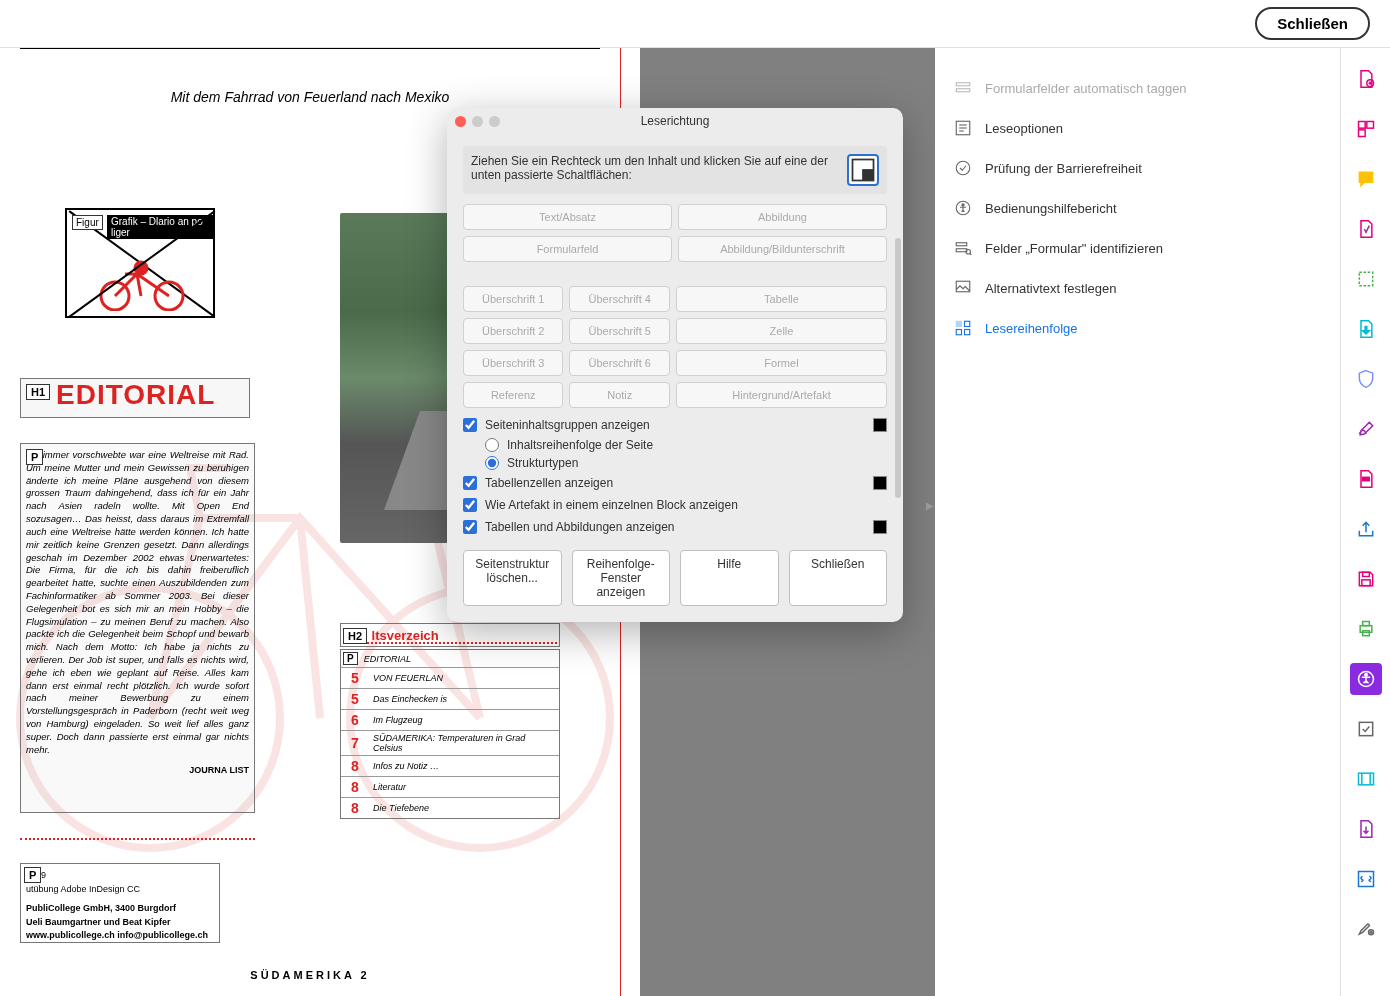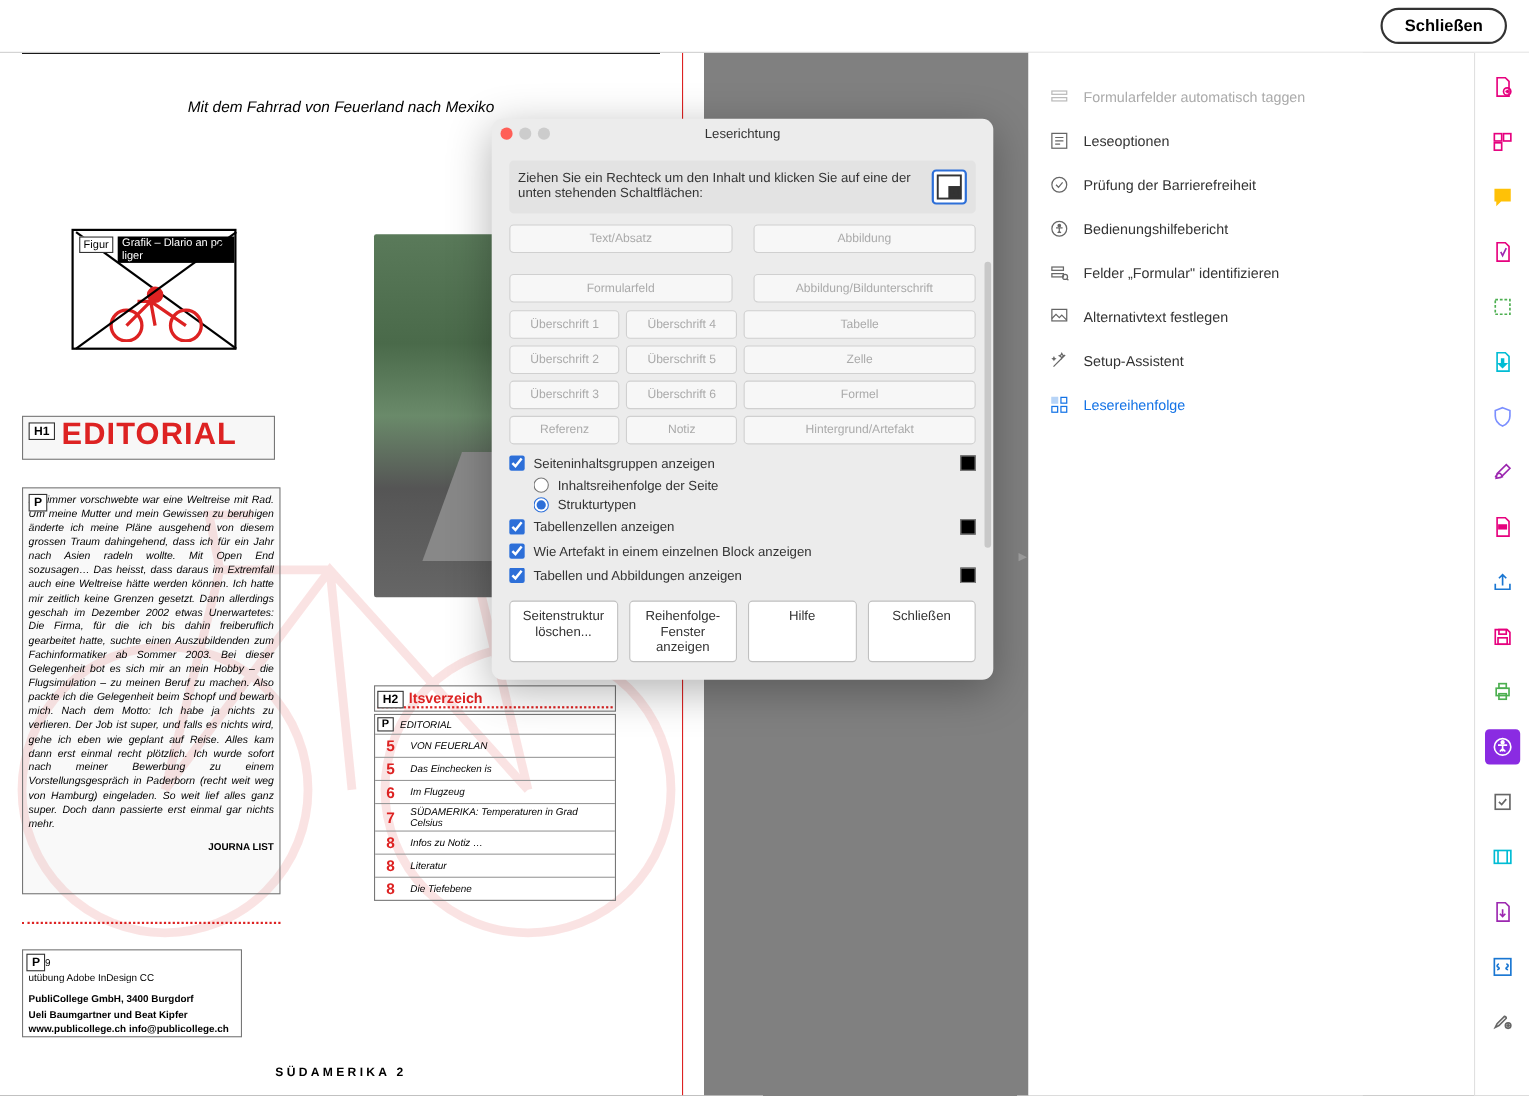--- a/index.html
+++ b/index.html
@@ -67,21 +67,21 @@
 .tl { width: 11px; height: 11px; border-radius: 50%; }
 .tl.red { background: #ff5f57; }
 .tl.gray { background: #ccc; }
 .dialog-title { position: absolute; left: 0; right: 0; text-align: center; font-size: 12px; color: #333; }
 
 .dialog-body { padding: 12px 16px 16px; }
 .dialog-instr { background: #e3e3e3; border-radius: 4px; padding: 8px; display: flex; align-items: flex-start; gap: 10px; margin-bottom: 10px; }
 .dialog-instr-text { flex: 1; font-size: 12px; color: #333; }
 .instr-icon { width: 32px; height: 32px; border: 2px solid #2d6fd8; border-radius: 4px; display: flex; align-items: center; justify-content: center; background: #fff; }
 
-.btn-grid { display: grid; grid-template-columns: 1fr 1fr; gap: 19px; margin-bottom: 7px; }
+.btn-grid { display: grid; grid-template-columns: 1fr 1fr; gap: 6px; margin-bottom: 24px; }
 .btn-row3 { display: grid; grid-template-columns: 1fr 1fr 2.1fr; gap: 6px; margin-bottom: 6px; }
 .dlg-btn { background: #f7f7f7; border: 1px solid #d0d0d0; border-radius: 4px; padding: 6px 4px; font-size: 11px; color: #aaa; text-align: center; cursor: default; }
 
 .table-editor-btn { background: #f7f7f7; border: 1px solid #d0d0d0; border-radius: 4px; padding: 6px; font-size: 11px; color: #aaa; text-align: center; margin-bottom: 14px; }
 
 .chk-row { display: flex; align-items: center; gap: 8px; padding: 4px 0; font-size: 12px; color: #333; }
 .chk { width: 14px; height: 14px; accent-color: #2d6fd8; }
 .chk-row .swatch { width: 14px; height: 14px; background: #000; margin-left: auto; border: 1px solid #888; }
 .radio-row { padding-left: 22px; display: flex; align-items: center; gap: 8px; font-size: 12px; color: #333; padding-top: 2px; padding-bottom: 2px; }
 .radio { width: 14px; height: 14px; accent-color: #2d6fd8; }
@@ -221,21 +221,21 @@
   <div class="dialog-titlebar">
     <div class="traffic-lights">
       <div class="tl red"></div>
       <div class="tl gray"></div>
       <div class="tl gray"></div>
     </div>
     <div class="dialog-title">Leserichtung</div>
   </div>
   <div class="dialog-body">
     <div class="dialog-instr">
-      <div class="dialog-instr-text">Ziehen Sie ein Rechteck um den Inhalt und klicken Sie auf eine der unten stehenden Schaltflächen:</div>
+      <div class="dialog-instr-text">Ziehen Sie ein Rechteck um den Inhalt und klicken Sie auf eine der unten passierte Schaltflächen:</div>
       <div class="instr-icon">
         <svg viewBox="0 0 24 24" fill="none" stroke="#333" stroke-width="1.5">
             <rect x="3" y="3" width="18" height="18"></rect>
             <rect x="12" y="12" width="8" height="8" fill="#333"></rect>
             <text x="15" y="18" font-size="7" fill="#fff">1</text>
           </svg>
       </div>
     </div>
 
     <div class="btn-grid">
@@ -359,28 +359,20 @@
   </div>
   <div class="tool-item">
     <span class="tool-icon">
         <svg viewBox="0 0 24 24" fill="none" stroke="#666" stroke-width="1.5">
           <rect x="3" y="3" width="18" height="14"></rect>
           <path d="M3 14l5-5 4 4 3-3 6 6"></path>
         </svg>
       </span>
     <span>Alternativtext festlegen</span>
   </div>
-  <div class="tool-item">
-    <span class="tool-icon">
-        <svg viewBox="0 0 24 24" fill="none" stroke="#666" stroke-width="1.5">
-          <path d="M5 19L19 5M14 5l1-2 1 2 2 1-2 1-1 2-1-2-2-1zM5 9l.5-1 .5 1 1 .5-1 .5-.5 1-.5-1-1-.5z"></path>
-        </svg>
-      </span>
-    <span>Setup-Assistent</span>
-  </div>
   <div class="tool-item active">
     <span class="tool-icon">
         <svg viewBox="0 0 24 24" fill="none" stroke="#1473e6" stroke-width="1.5">
           <rect x="3" y="3" width="7" height="7" fill="#1473e6" opacity="0.3"></rect>
           <rect x="14" y="3" width="7" height="7"></rect>
           <rect x="3" y="14" width="7" height="7"></rect>
           <rect x="14" y="14" width="7" height="7"></rect>
         </svg>
       </span>
     <span>Lesereihenfolge</span>

